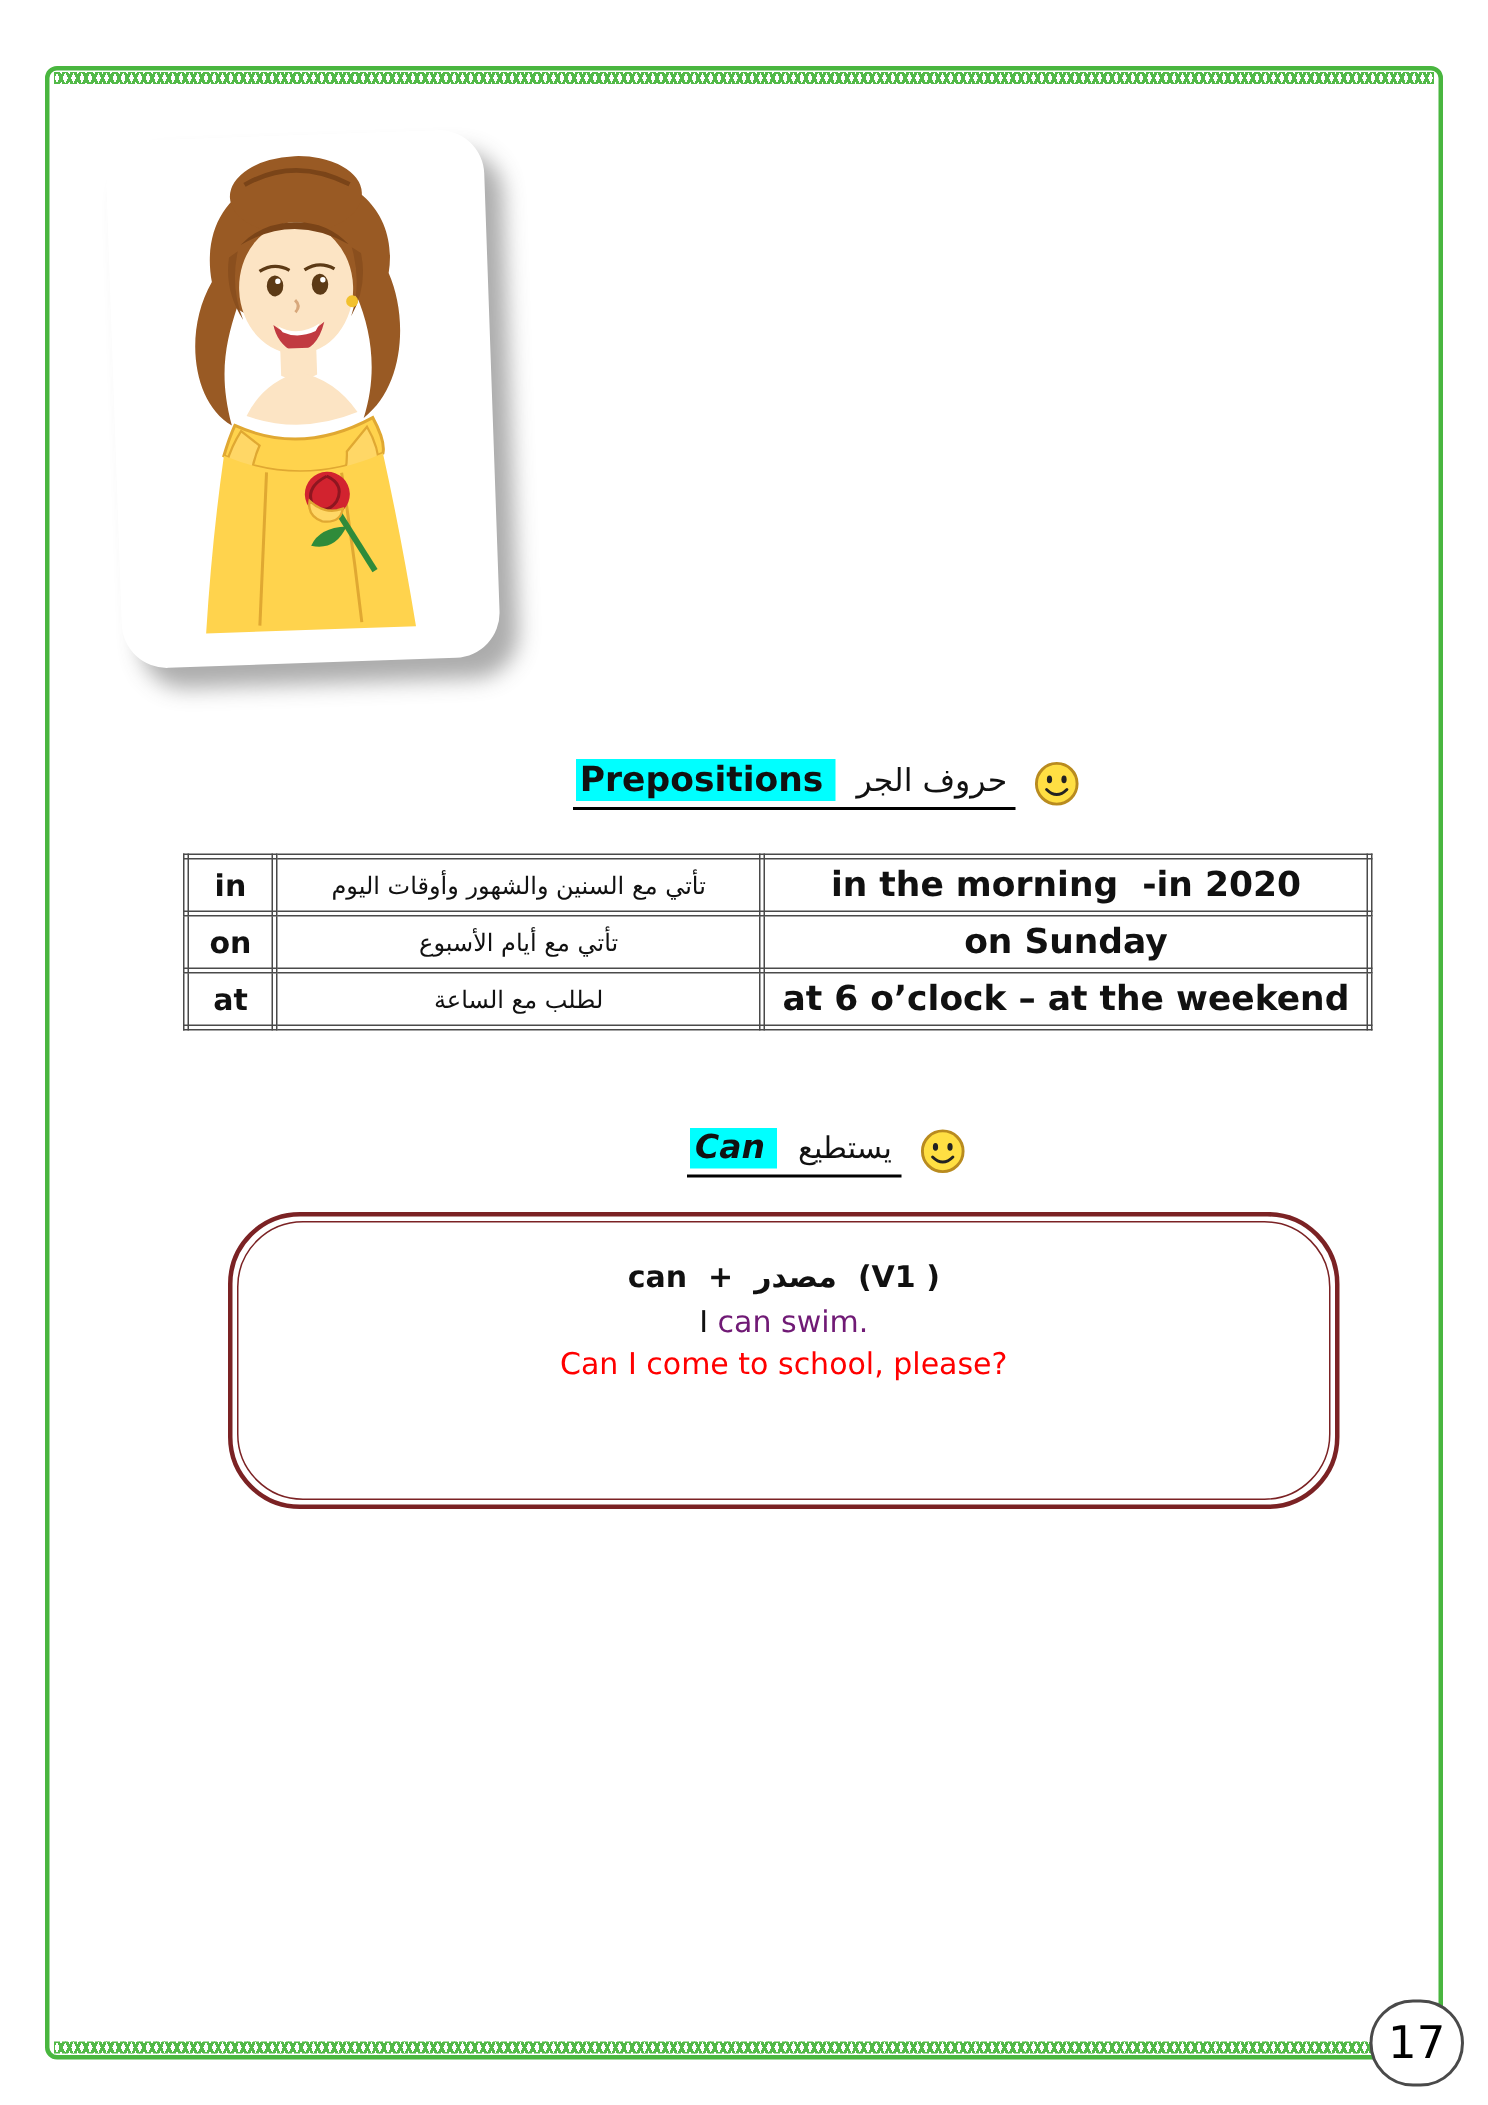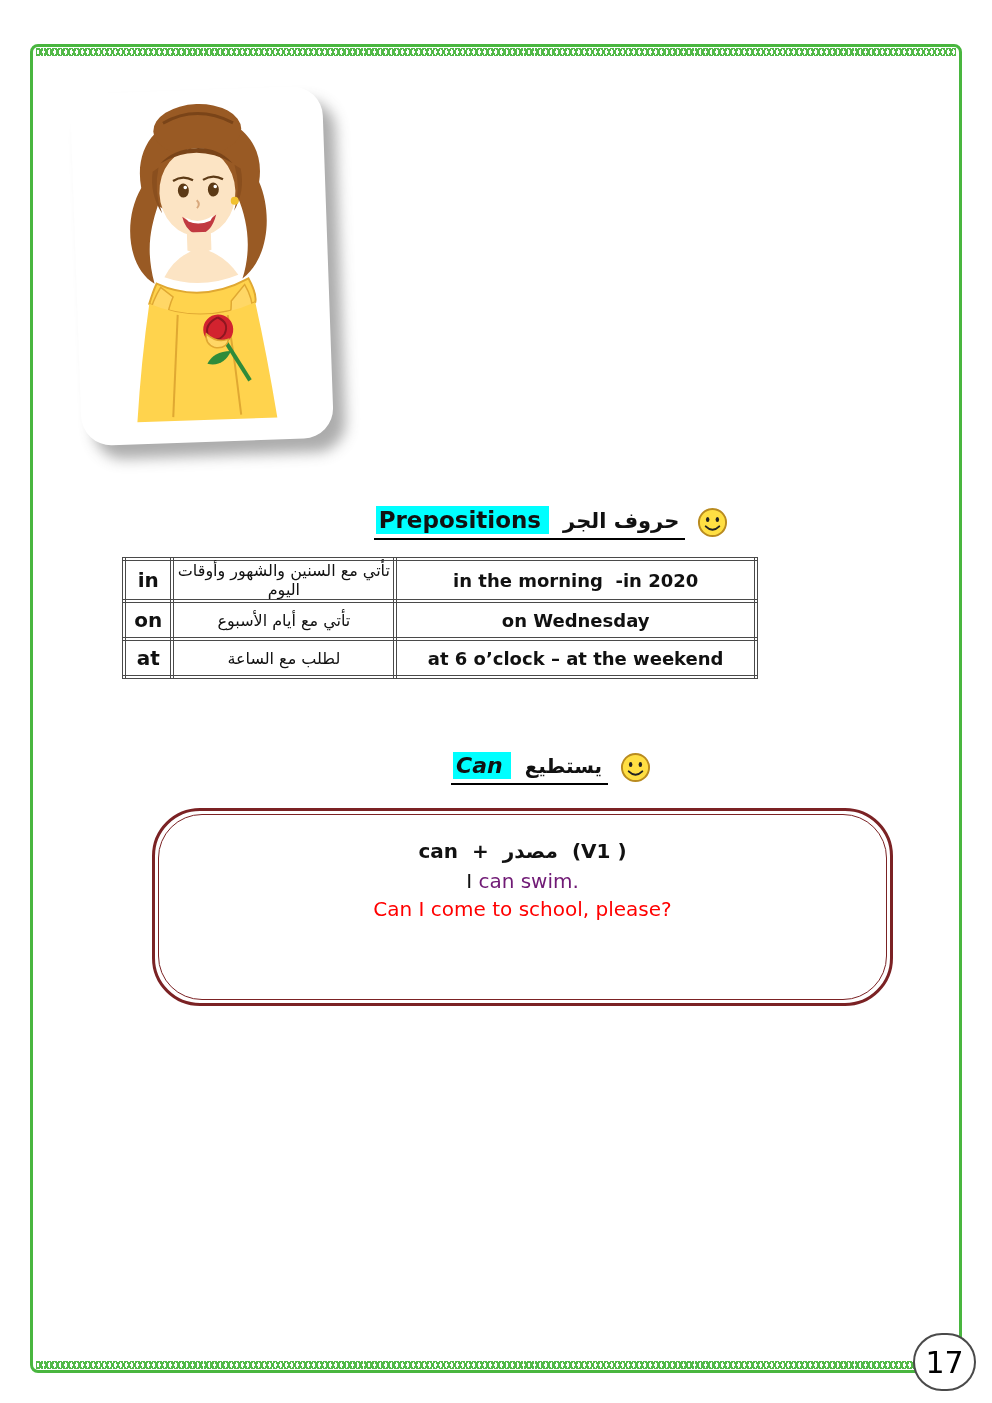--- a/index.html
+++ b/index.html
@@ -57,42 +57,42 @@
   }
   .heading-prep { top: 506px; }
   .heading-can  { top: 752px; }
   .underline-wrap {
     display: flex; align-items: baseline; gap: 14px;
     border-bottom: 2px solid #000;
     padding: 0 6px 4px 2px;
   }
   .hl-cyan { background: #00ffff; padding: 1px 8px 1px 3px; }
   .title-en { font-size: 23px; font-weight: bold; }
-  .title-ar { font-size: 21px; font-weight: bold; text-align: center; }
+  .title-ar { font-size: 21px; font-weight: normal; text-align: center; }
   .title-can { font-size: 22px; font-weight: bold; font-style: italic; }
-  .title-ar-can { font-size: 20px; font-weight: bold; }
+  .title-ar-can { font-size: 20px; }
   .smiley { display: inline-block; width: 31px; height: 31px; margin-bottom: 2px; }
 
   
   .prep-table {
     position: absolute;
-    left: 122px; top: 557px;
-    width: 636px;
+    left: 122px; top: 569px;
+    width: 793px;
     border-collapse: collapse;
     border: 4px double #4a4a4a;
   }
   .prep-table td {
     border: 4px double #4a4a4a;
     height: 38px;
     text-align: center;
     vertical-align: middle;
   }
   .c-prep { width: 58px;  font-weight: bold; font-size: 20px; }
   .c-ar   { width: 318px; font-size: 16px; }
-  .c-ex   { width: 396px; font-weight: bold; font-size: 18px; white-space: pre; }
+  .c-ex   { width: 396px; font-weight: bold; font-size: 23px; white-space: pre; }
 
   
   .can-box {
     position: absolute;
     left: 152px; top: 808px;
     width: 741px; height: 198px;
     border: 3px solid #7b2224;
     border-radius: 48px;
   }
   .can-box-inner {
@@ -185,21 +185,21 @@
 <table class="prep-table">
   <tbody>
       <tr>
     <td class="c-prep">in</td>
     <td class="c-ar" dir="rtl">تأتي مع السنين والشهور وأوقات اليوم</td>
     <td class="c-ex">in the morning  -in 2020</td>
   </tr>
   <tr>
     <td class="c-prep">on</td>
     <td class="c-ar" dir="rtl">تأتي مع أيام الأسبوع</td>
-    <td class="c-ex">on Wednesday</td>
+    <td class="c-ex">on Sunday</td>
   </tr>
   <tr>
     <td class="c-prep">at</td>
     <td class="c-ar" dir="rtl">لطلب مع الساعة</td>
     <td class="c-ex">at 6 o’clock – at the weekend</td>
   </tr>
 </tbody>
   </table>
 
 <div class="heading heading-can">

